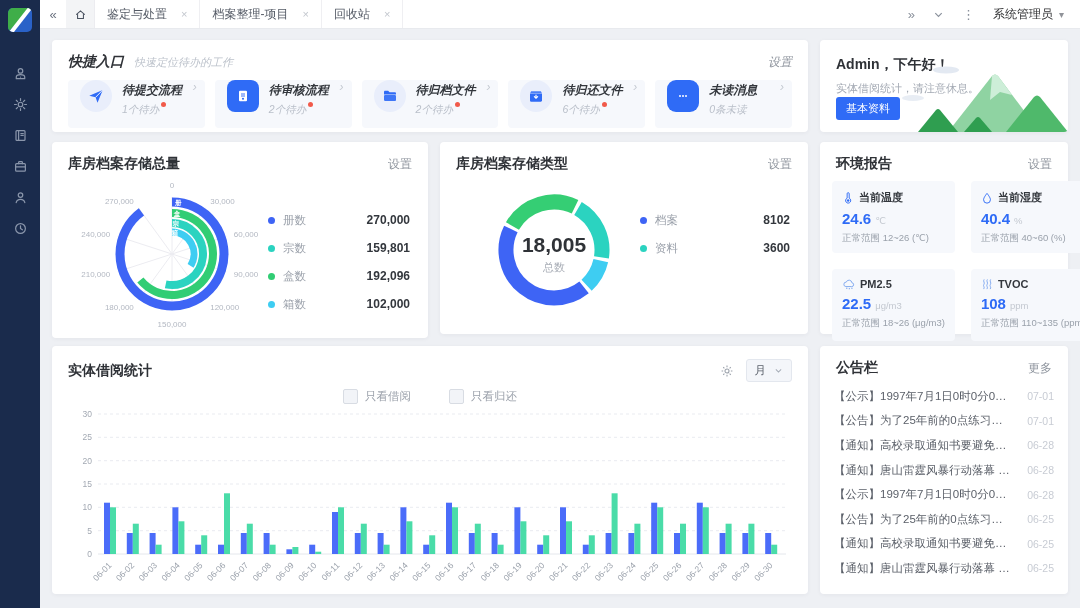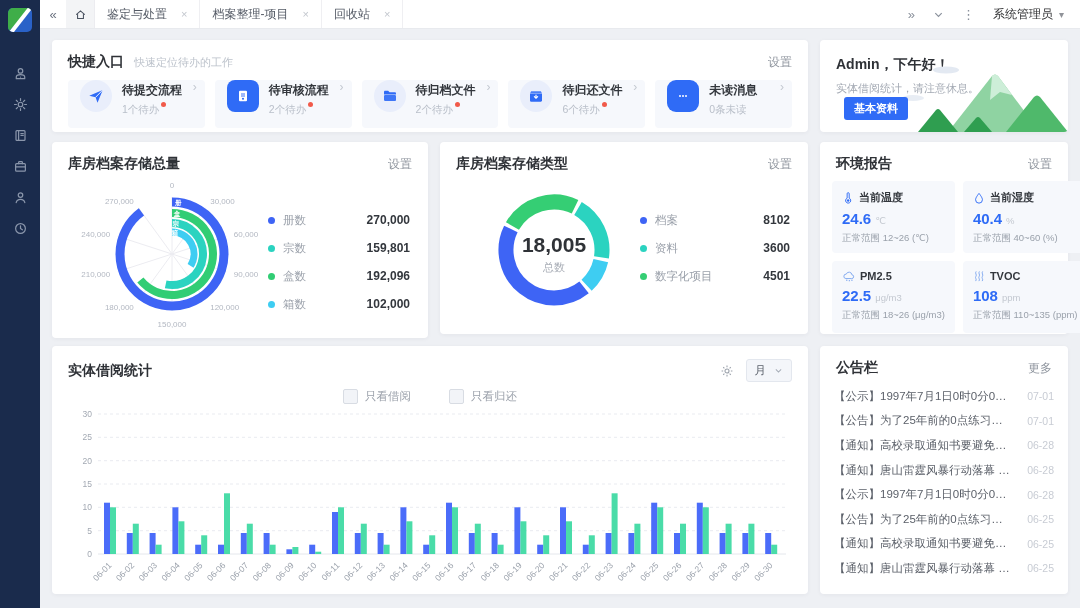--- a/index.html
+++ b/index.html
@@ -27,52 +27,52 @@
   .userbox .caret{color:#909399;font-size:10px;}
 
   
   .card{position:absolute;background:#fff;border-radius:4px;box-shadow:0 1px 4px rgba(30,40,60,.05);}
   .card-head{display:flex;align-items:center;padding:13px 16px 0;}
   .card-title{font-size:14px;font-weight:bold;color:#2f3237;}
   .card-sub{font-size:11px;color:#bcc2cb;margin-left:10px;}
   .card-link{margin-left:auto;font-size:12px;color:#8f959e;cursor:pointer;}
 
   
-  .qe{left:52px;top:40px;width:756px;height:92px;}
+  .qe{left:52px;top:40px;width:756px;height:92px;font-style:italic;}
   .qe-cards{display:flex;gap:10px;margin:9px 16px 0;}
   .qcard{flex:1;height:48px;background:#f6f8fc;border-radius:4px;display:flex;align-items:flex-start;padding:0 8px 0 12px;cursor:pointer;}
   .qicon{width:32px;height:32px;display:flex;align-items:center;justify-content:center;flex:none;}
   .qicon.light{background:#e9eefb;border-radius:50%;}
   .qicon.solid{background:#2f6bf6;border-radius:8px;}
   .qicon.bubble{background:#2f6bf6;border-radius:9px;}
   .qtexts{margin-left:10px;min-width:0;}
   .qlabel{font-size:12px;font-weight:bold;color:#33373d;white-space:nowrap;}
   .qsub{font-size:10.5px;color:#b9bfc9;margin-top:3px;white-space:nowrap;position:relative;display:inline-block;}
   .qsub .dot{position:absolute;right:-7px;top:-1px;width:5px;height:5px;border-radius:50%;background:#f15a4a;}
   .qchev{margin-left:auto;color:#c4c9d1;font-size:12px;}
 
   
   .greet{left:820px;top:40px;width:248px;height:92px;overflow:hidden;}
   .greet-title{font-size:14px;font-weight:bold;color:#2f3237;margin:16px 0 0 16px;}
   .greet-sub{font-size:11px;color:#a3a9b3;margin:7px 0 0 16px;}
-  .greet-btn{position:absolute;left:24px;bottom:12px;background:#2f6bf6;color:#fff;font-size:11px;padding:4px 10px;border-radius:3px;border:none;cursor:pointer;font-weight:bold;}
+  .greet-btn{position:absolute;left:16px;bottom:12px;background:#2f6bf6;color:#fff;font-size:11px;padding:4px 10px;border-radius:3px;border:none;cursor:pointer;}
   .greet-art{position:absolute;right:0;bottom:0;}
 
   
   .c1{left:52px;top:142px;width:376px;height:196px;}
   .c2{left:440px;top:142px;width:368px;height:192px;}
   .legend{position:absolute;top:64px;right:18px;width:142px;}
   .lrow{display:flex;align-items:center;height:28px;}
   .ldot{width:7px;height:7px;border-radius:50%;flex:none;}
   .llabel{font-size:11.5px;color:#9aa0aa;margin-left:8px;}
   .lval{margin-left:auto;font-size:12px;font-weight:bold;color:#33373d;}
 
   
   .env{left:820px;top:142px;width:248px;height:192px;}
-  .env-grid{display:grid;grid-template-columns:1fr 1fr;gap:8px;margin:8px 12px 0;}
+  .env-grid{display:grid;grid-template-columns:1fr 1fr;gap:16px;margin:8px 12px 0;}
   .tile{background:#f6f8fc;border-radius:4px;height:72px;padding:9px 10px 0;box-sizing:border-box;}
   .tile-head{display:flex;align-items:center;gap:5px;font-size:11px;font-weight:bold;color:#33373d;}
   .tile-val{margin-top:5px;font-size:15px;font-weight:bold;color:#2e6bf6;}
   .tile-unit{font-size:9.5px;font-weight:normal;color:#c3c8d0;margin-left:4px;}
   .tile-range{margin-top:5px;font-size:9.5px;color:#9aa1ab;white-space:nowrap;}
 
   
   .borrow{left:52px;top:346px;width:756px;height:248px;}
   .gearbtn{margin-left:auto;color:#9aa0aa;cursor:pointer;display:flex;}
   .select{margin-left:12px;display:flex;align-items:center;gap:8px;background:#f4f6fa;border:1px solid #e3e7ee;border-radius:3px;padding:3px 8px;font-size:11.5px;color:#5c626c;cursor:pointer;}
@@ -333,25 +333,20 @@
     <div class="legend" style="width:150px;">
       <div class="lrow">
           <span class="ldot" style="background: rgb(62, 100, 245);"></span>
           <span class="llabel">档案</span>
           <span class="lval">8102</span>
         </div>
       <div class="lrow">
           <span class="ldot" style="background: rgb(43, 211, 192);"></span>
           <span class="llabel">资料</span>
           <span class="lval">3600</span>
-        </div>
-      <div class="lrow">
-          <span class="ldot" style="background: rgb(53, 206, 116);"></span>
-          <span class="llabel">数字化项目</span>
-          <span class="lval">4501</span>
         </div>
     </div>
   </div>
 
   <div class="card env">
     <div class="card-head">
       <span class="card-title">环境报告</span>
       <span class="card-link">设置</span>
     </div>
     <div class="env-grid">

